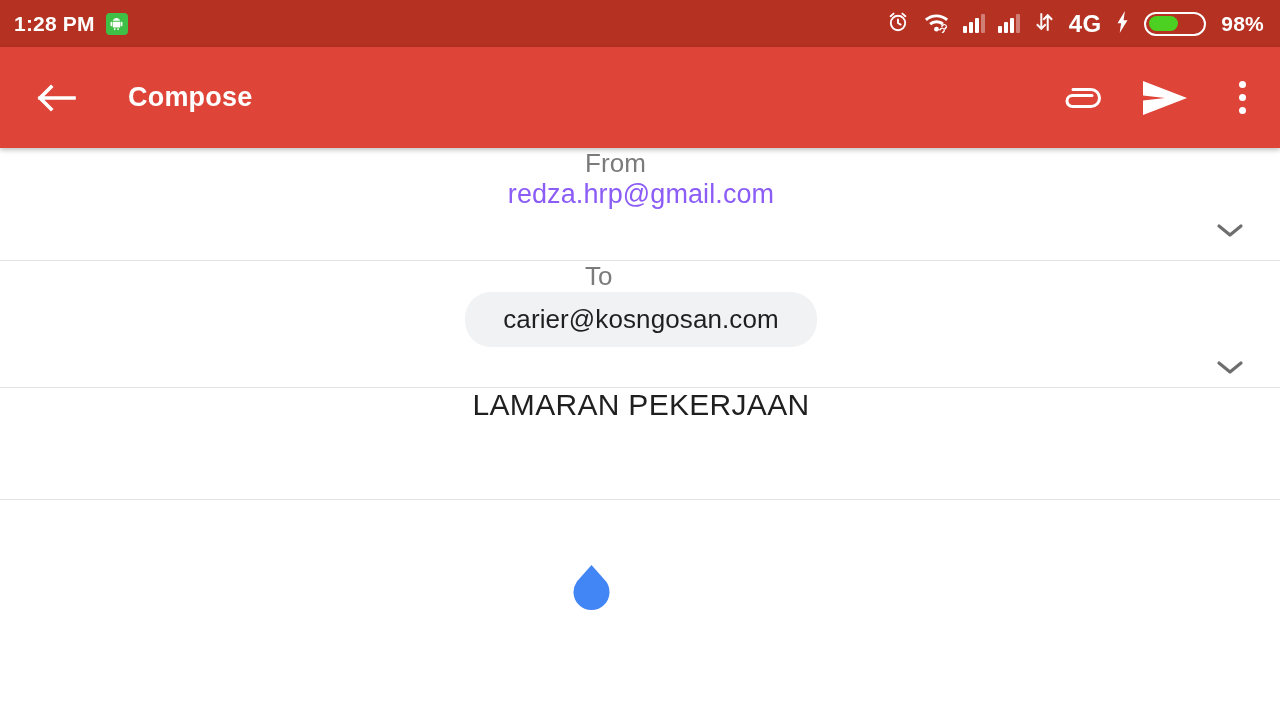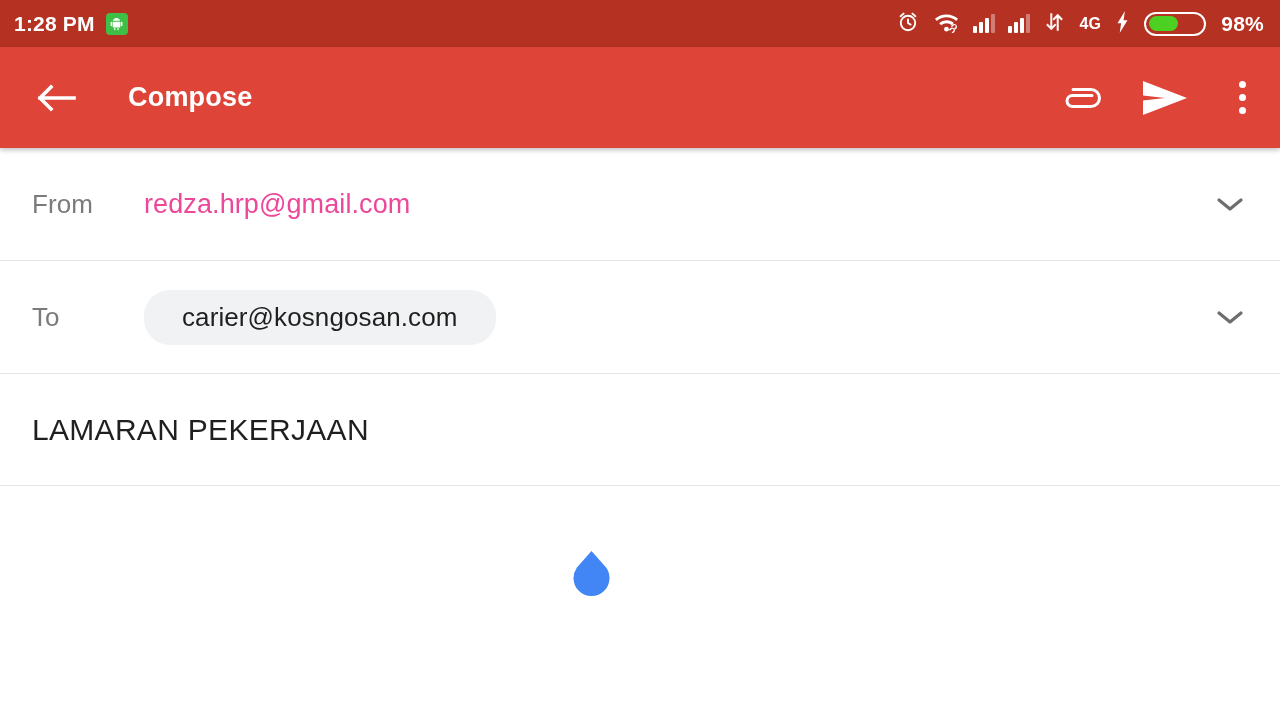--- a/index.html
+++ b/index.html
@@ -33,21 +33,21 @@
     border-radius:4px;
     display:flex; align-items:center; justify-content:center;
   }
   .status-right{
     margin-left:auto;
     display:flex;
     align-items:center;
     gap:13px;
   }
   .net-label{
-    font-size:16px; font-weight:bold; line-height:1;
+    font-size:24px; font-weight:bold; line-height:1;
     letter-spacing:.3px;
   }
   .batt-pct{
     font-size:21px; font-weight:bold; line-height:1;
     letter-spacing:.2px; margin-left:2px;
   }
   .battery{
     width:62px; height:24px;
     border:2.5px solid #ffffff;
     border-radius:12px;
@@ -97,30 +97,31 @@
 
   
   .compose{ background:#ffffff; }
   .field-row{
     position:relative;
     display:flex;
     align-items:center;
     border-bottom:1px solid #e4e4e4;
     padding:0 30px 0 32px;
     min-height:113px;
+    flex-direction:column;
   }
   .field-label{
     color:#7b7b7b;
     font-size:26px;
     width:112px;
     flex:none;
     letter-spacing:.1px;
   }
   .field-value{
-    color:#ec4899;
+    color:#8b5cf6;
     font-size:27px;
     letter-spacing:.1px;
   }
   .chip{
     background:#f1f2f3;
     border-radius:26px;
     padding:12px 38px;
     font-size:26px;
     color:#1f1f1f;
     display:inline-block;

